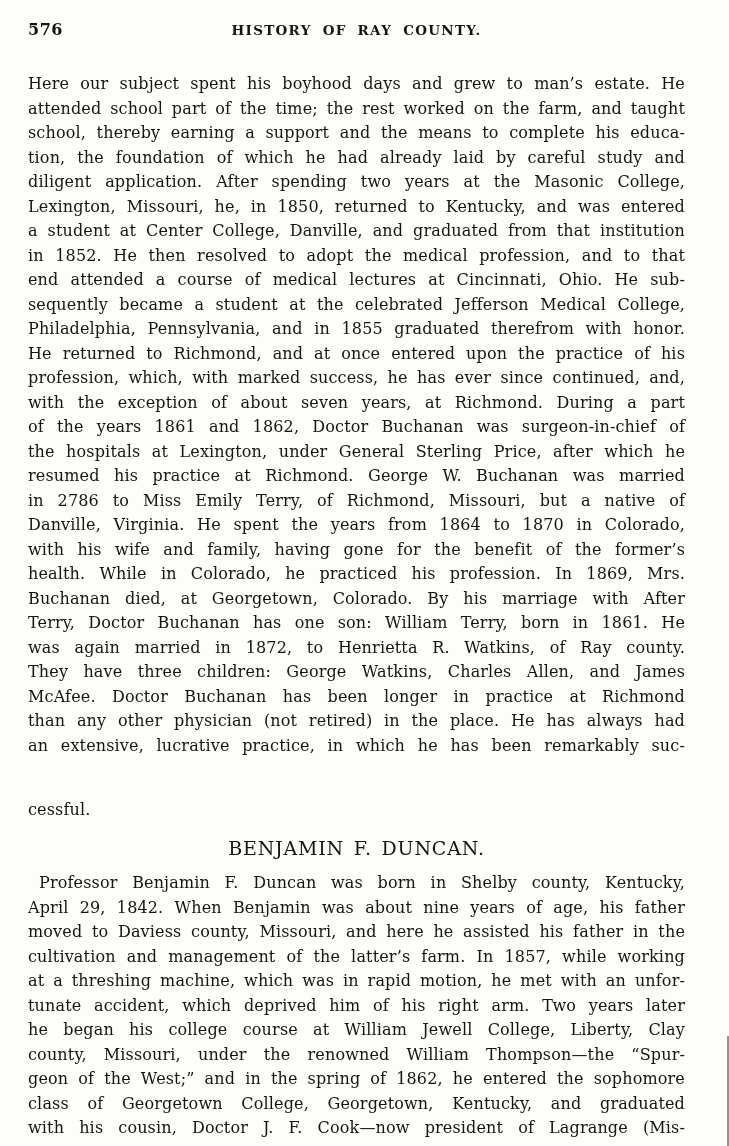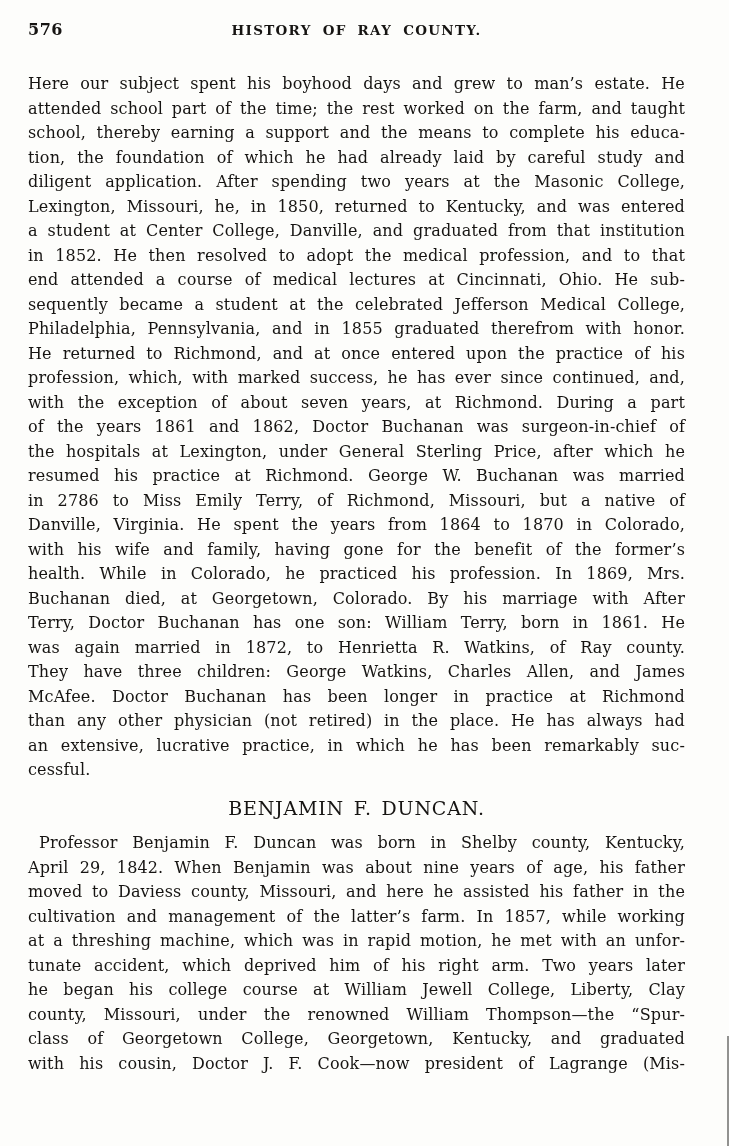--- a/index.html
+++ b/index.html
@@ -50,20 +50,21 @@
   }
   .paragraph { width: 100%; }
   .line {
     text-align: justify;
     text-align-last: justify;
     white-space: normal;
     letter-spacing: 0.15px;
   }
   .line.line-last {
     text-align-last: left;
+    margin-top: 40px;
   }
   .para-duncan .line:first-child {
     text-indent: 11px;
   }
   .section-heading {
     margin: 13px 0 11px 0;
     text-align: center;
     font-size: 19px;
     font-weight: normal;
     letter-spacing: 0.8px;
@@ -127,20 +128,21 @@
 
     <div class="paragraph para-duncan">
         <div class="line">Professor Benjamin F. Duncan was born in Shelby county, Kentucky,</div>
         <div class="line">April 29, 1842.  When Benjamin was about nine years of age, his father</div>
         <div class="line">moved to Daviess county, Missouri, and here he assisted his father in the</div>
         <div class="line">cultivation and management of the latter’s farm.  In 1857, while working</div>
         <div class="line">at a threshing machine, which was in rapid motion, he met with an unfor-</div>
         <div class="line">tunate accident, which deprived him of his right arm.  Two years later</div>
         <div class="line">he began his college course at William Jewell College, Liberty, Clay</div>
         <div class="line">county, Missouri, under the renowned William Thompson—the “Spur-</div>
+        <div class="line">geon of the West;” and in the spring of 1862, he entered the sophomore</div>
         <div class="line">class of Georgetown College, Georgetown, Kentucky, and graduated</div>
         <div class="line">with his cousin, Doctor J. F. Cook—now president of Lagrange (Mis-</div>
       </div>
 
   </main>
 
   <div class="scan-edge-artifact"></div>
 
 </div>
 

